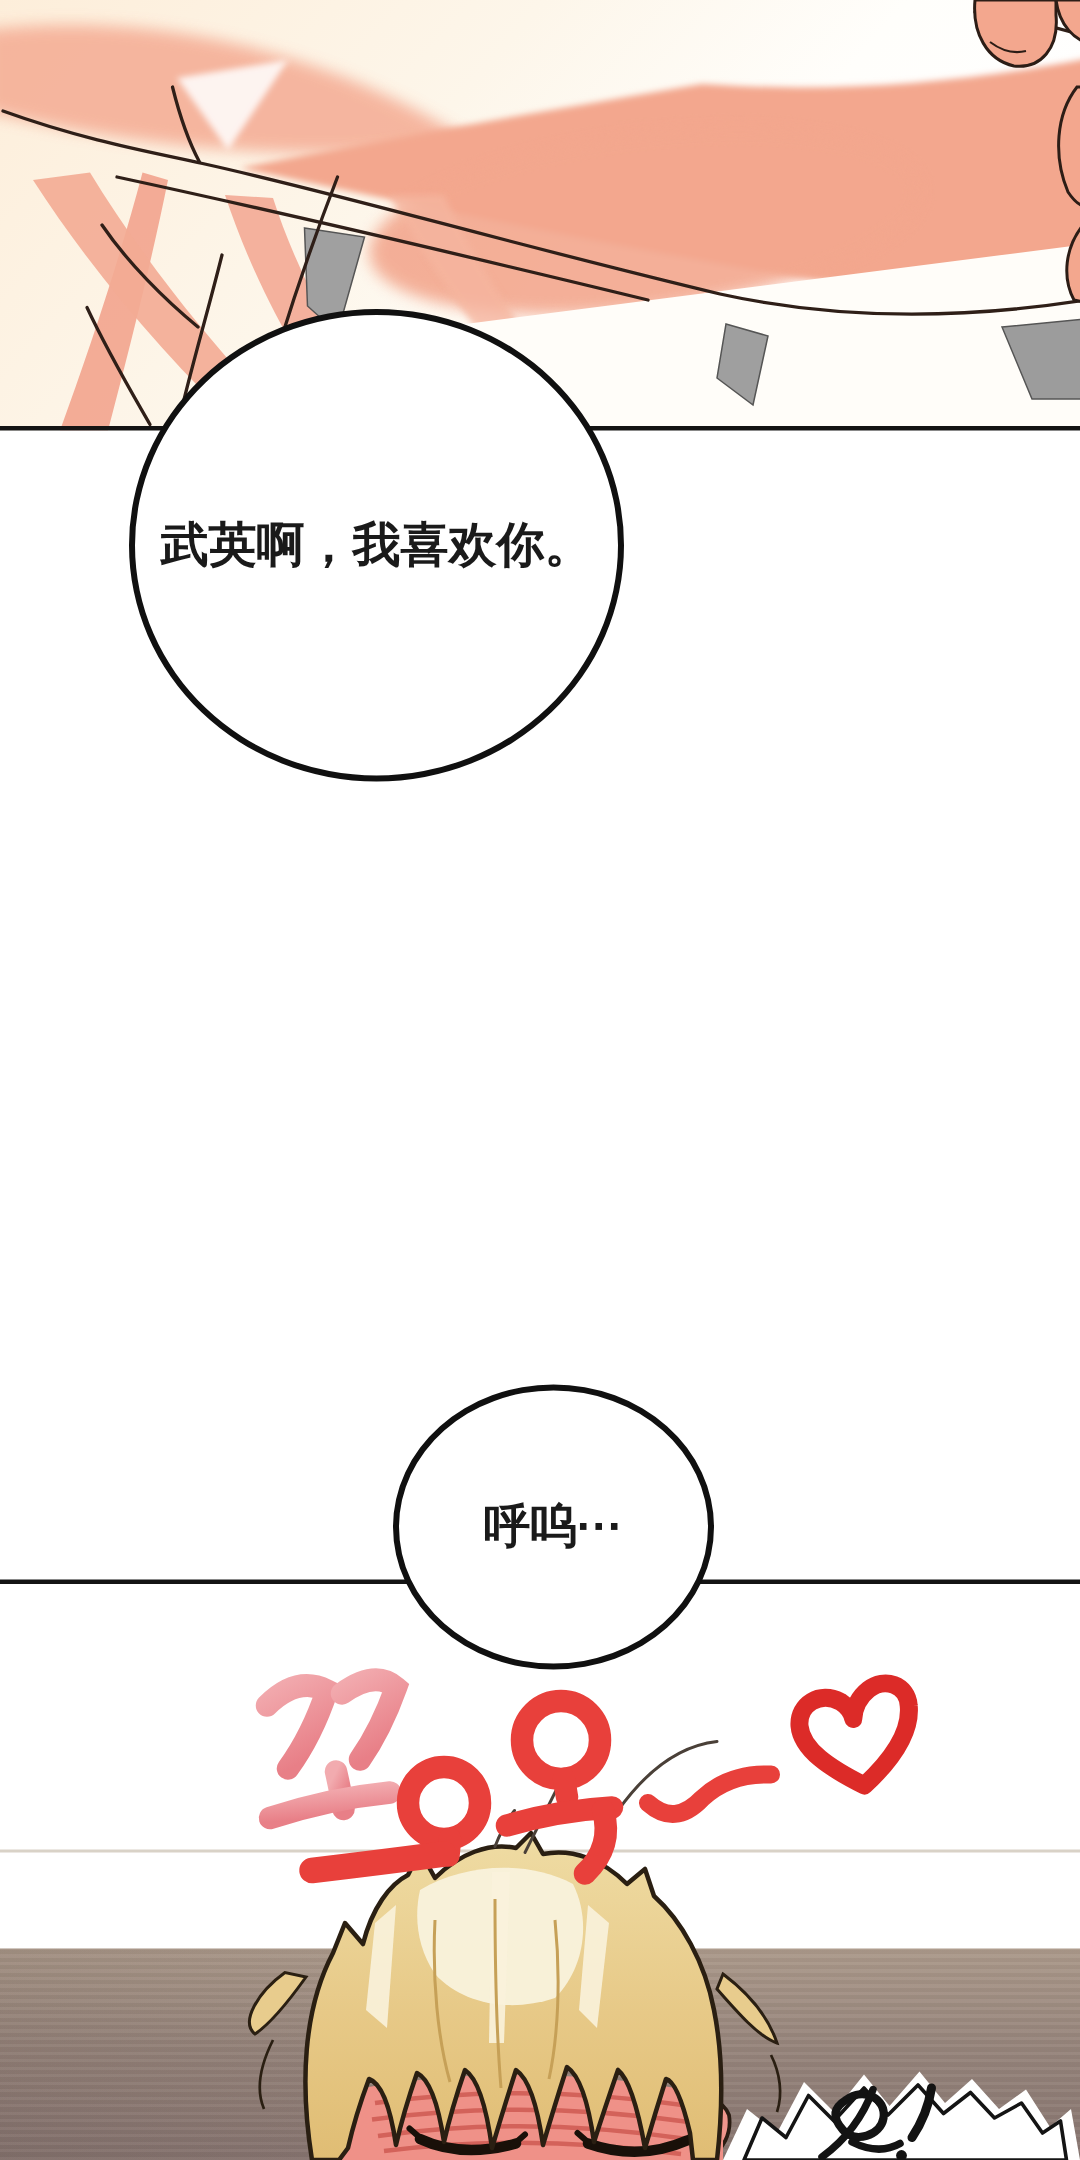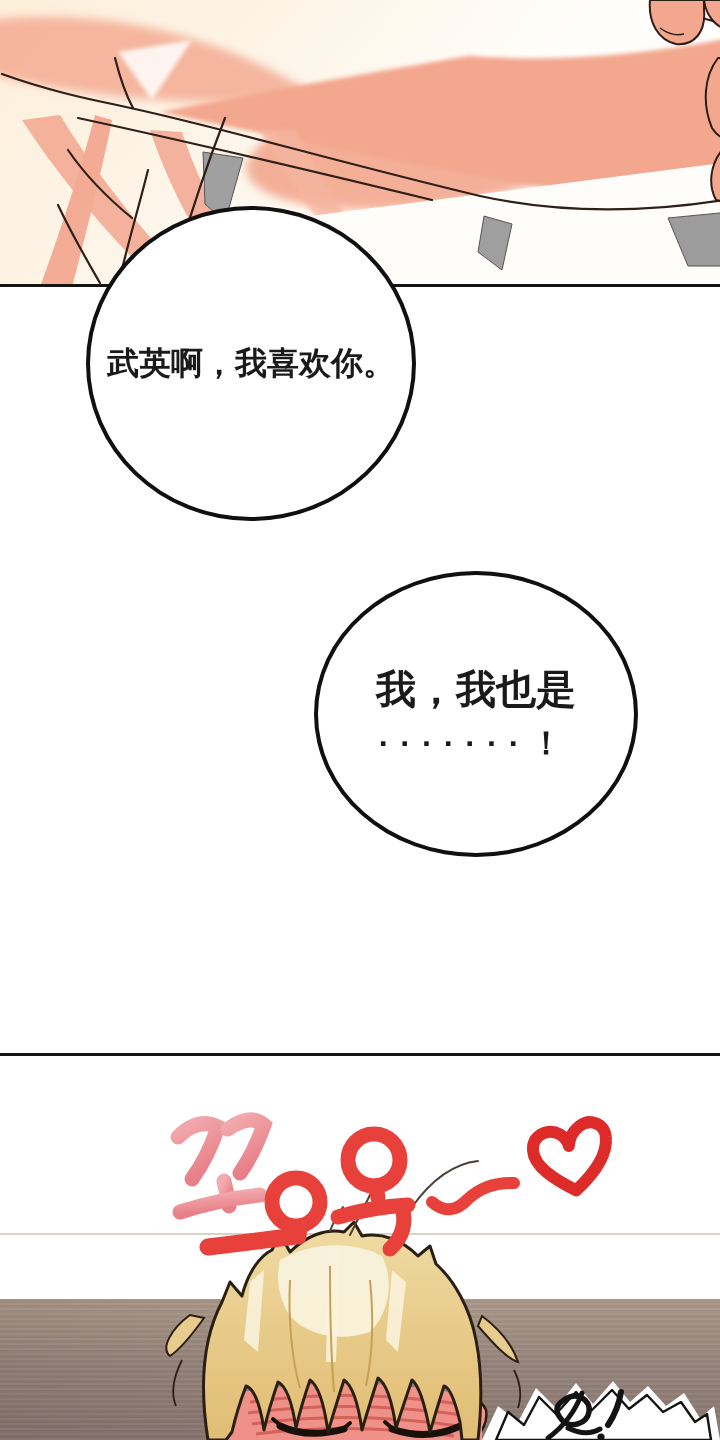--- a/index.html
+++ b/index.html
@@ -205,19 +205,18 @@
       <path d="M90,50 Q108,59 122,51" stroke-width="5"></path>
       <path d="M143,14 C141,27 136,38 130,47" stroke-width="6"></path>
       <circle cx="123" cy="59" r="3.6" fill="#131313" stroke="none"></circle>
     </g>
   </svg>
 
   <div class="abs bubble bubble-1">
     <span>武英啊，我喜欢你。</span>
   </div>
 
-  <div class="abs bubble bubble-2">
-    <span>我，我也是</span>
-    <span class="dots-line">·······！</span>
+
+  <div class="abs bubble bubble-3">
+    <span>呼呜···</span>
   </div>
 
-
 </div>
 
 </body></html>

